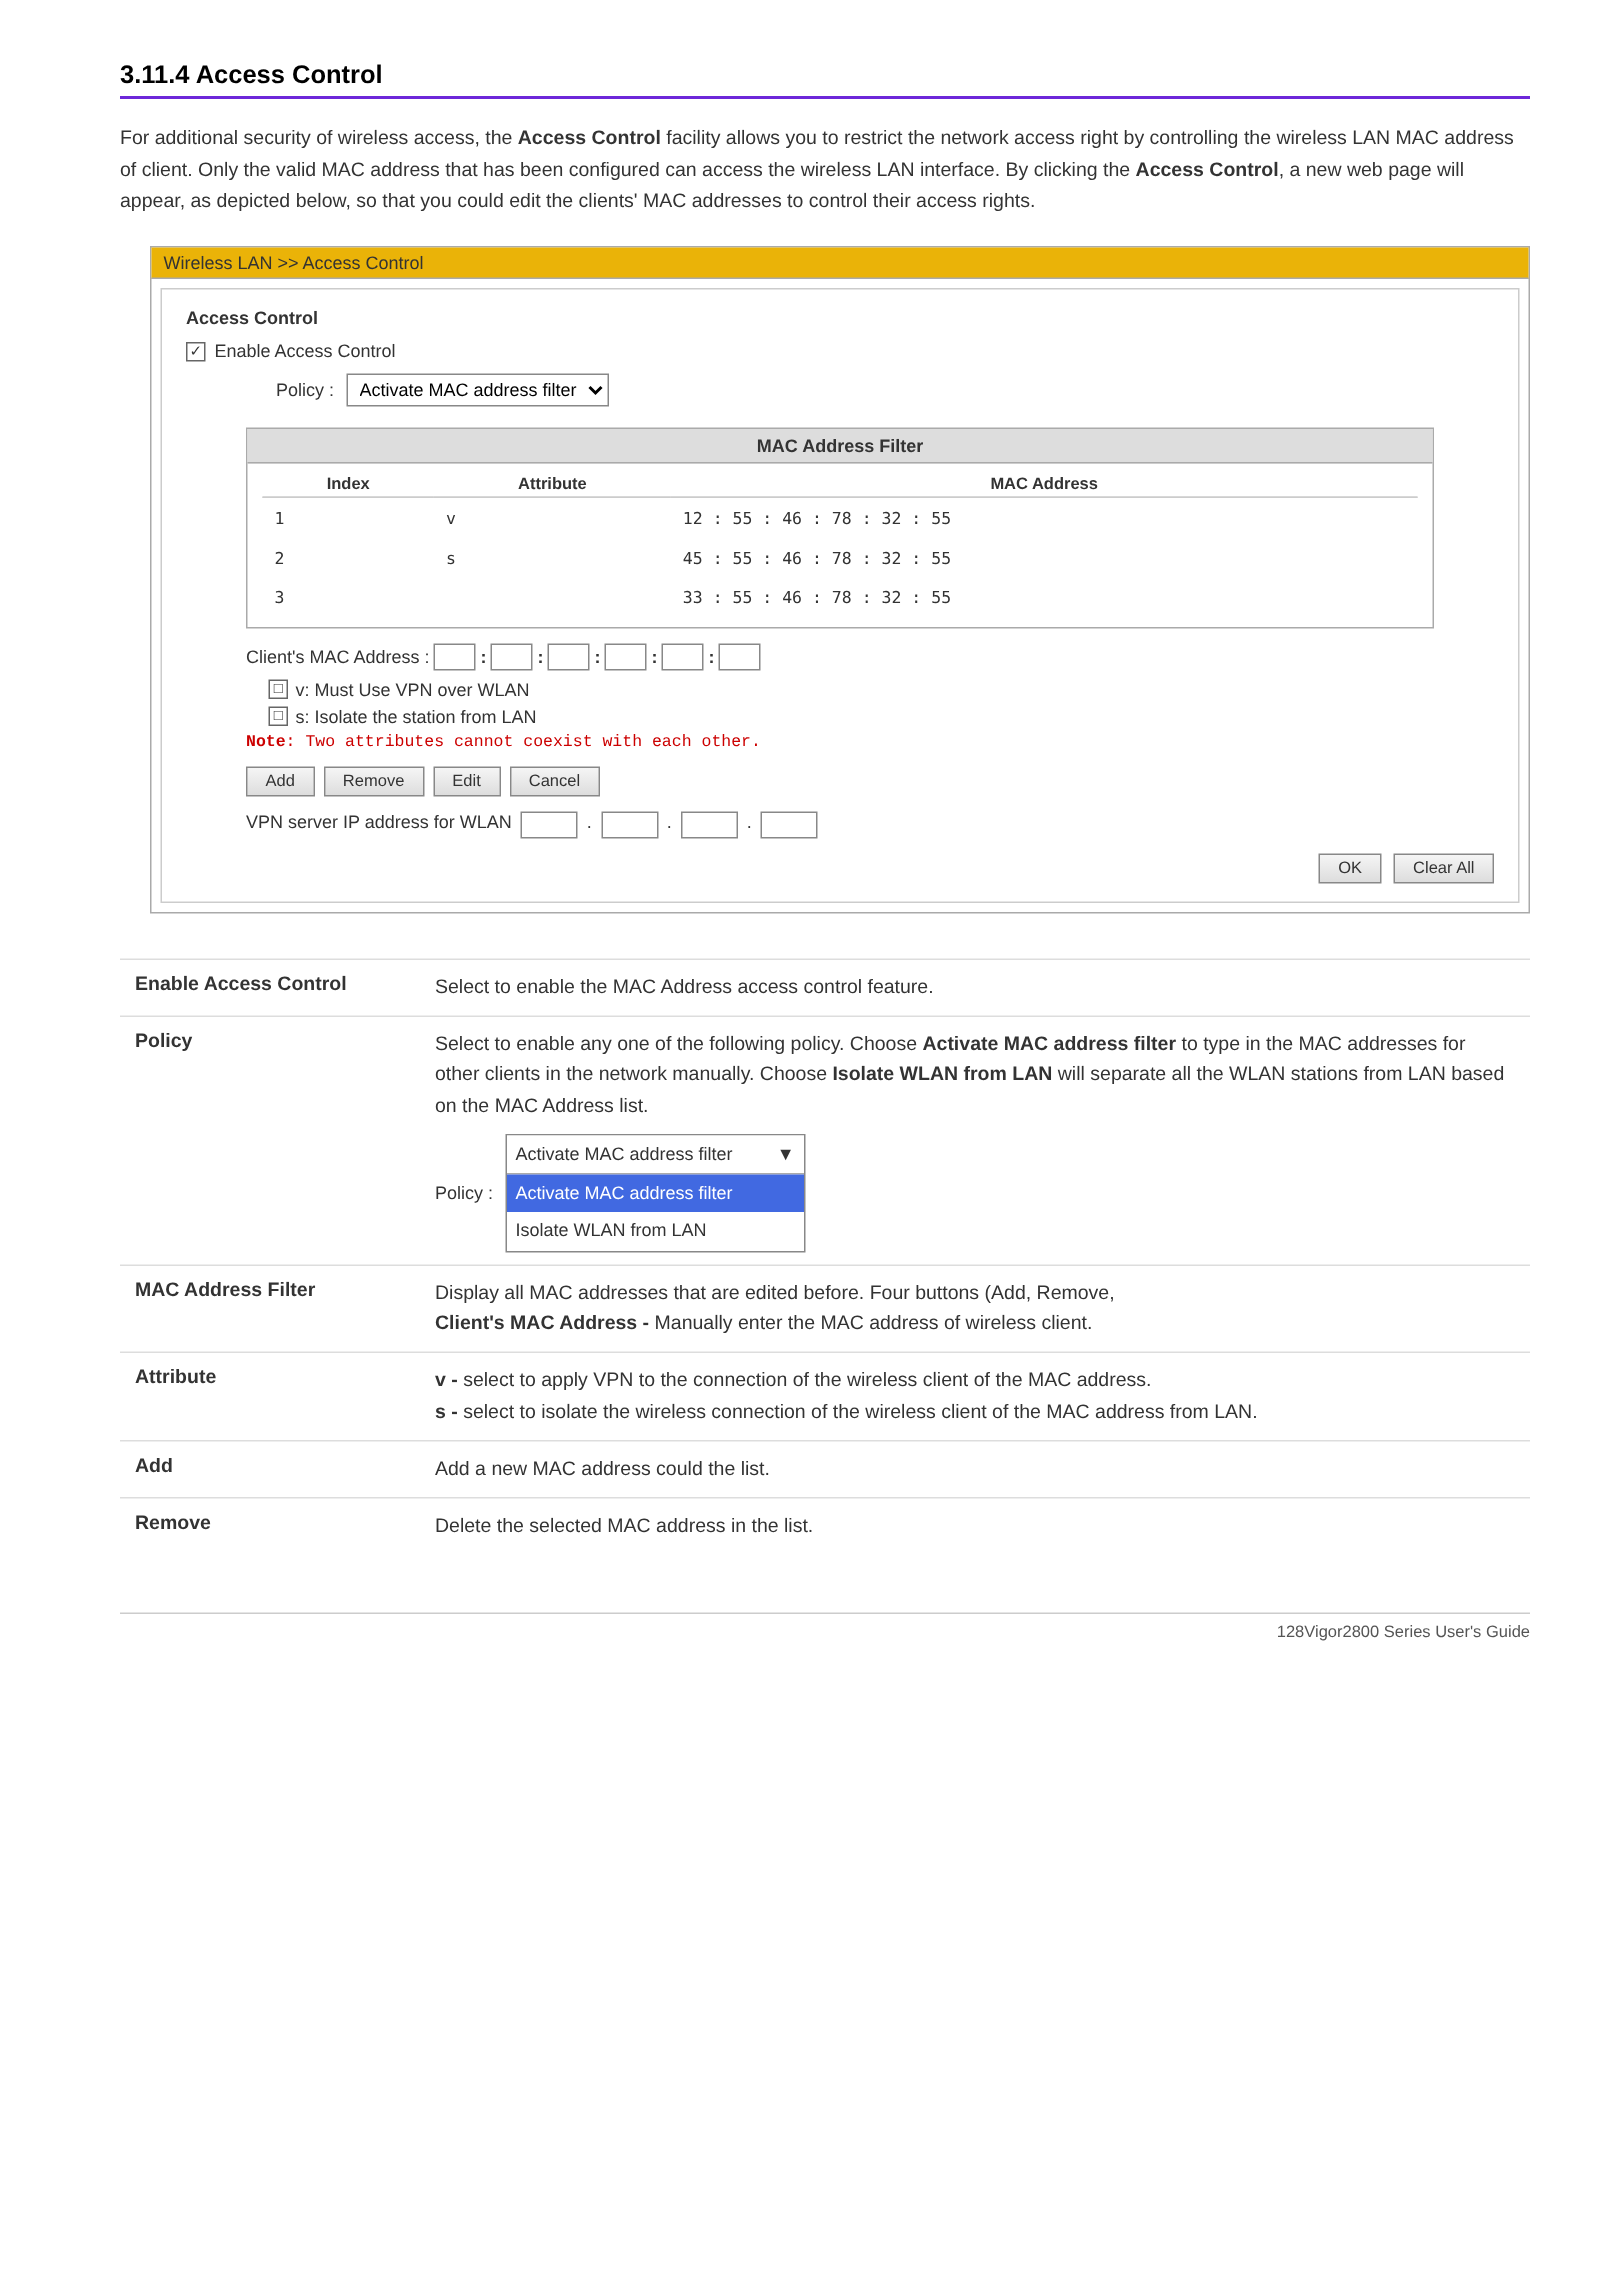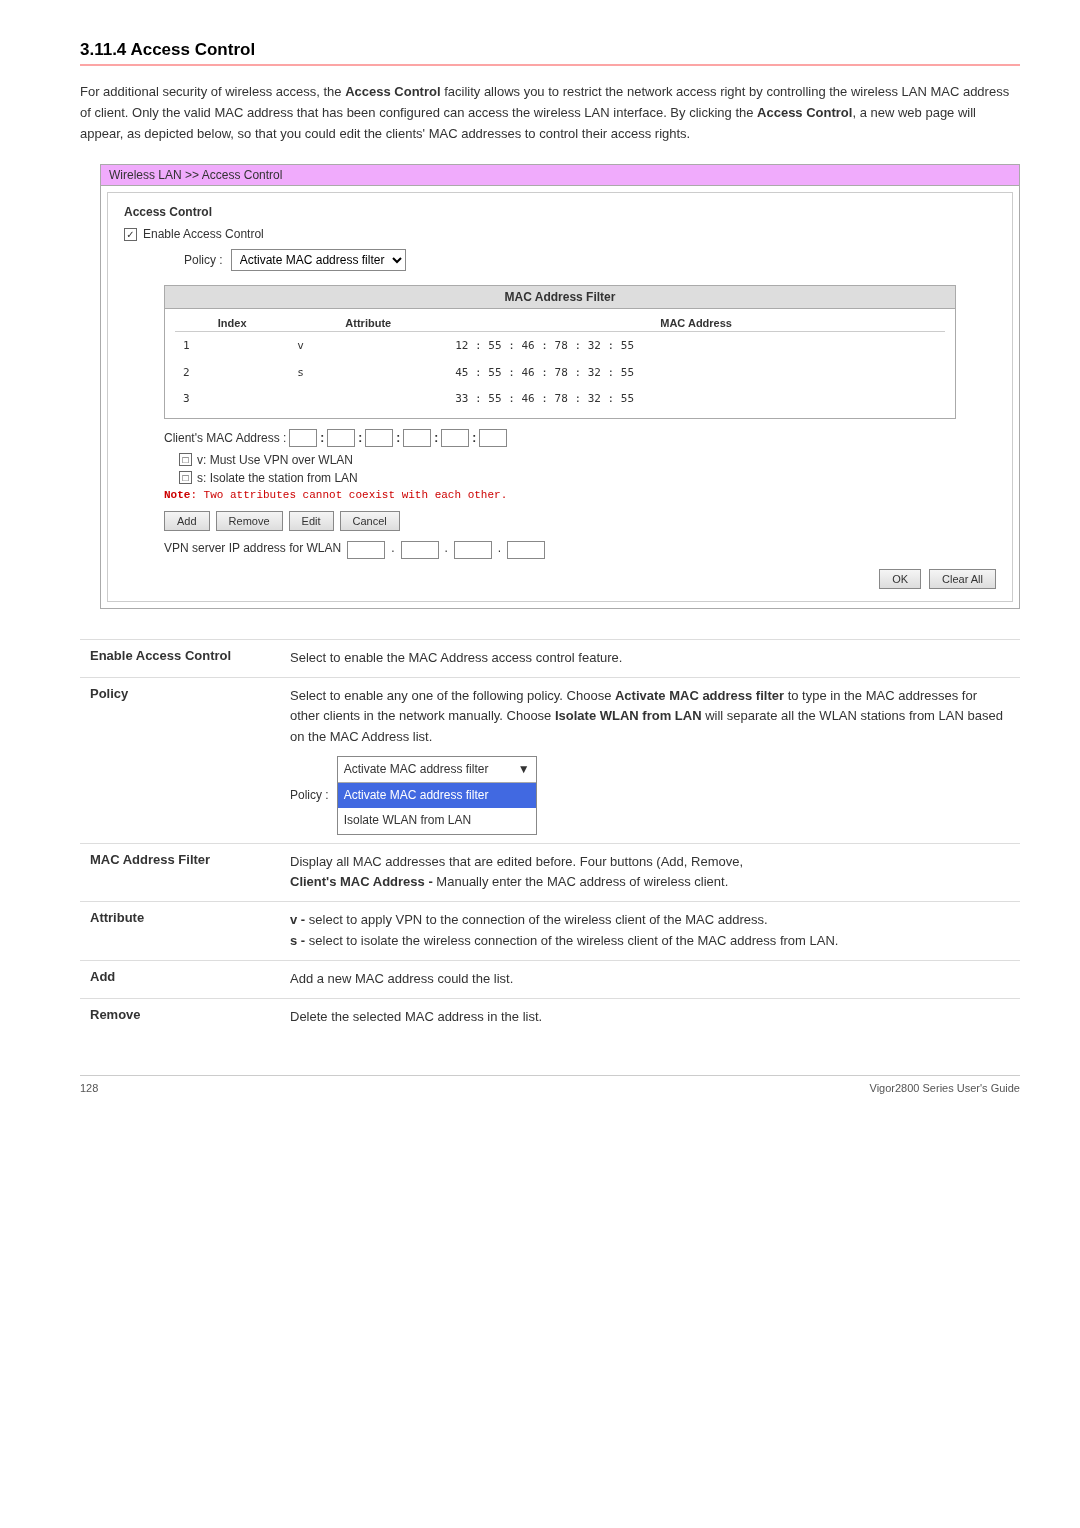--- a/index.html
+++ b/index.html
@@ -10,21 +10,21 @@
       background: #fff;
       width: 1080px;
       min-height: 1528px;
       padding: 40px 60px 40px 80px;
     }
 
     .section-title {
       font-size: 17px;
       font-weight: bold;
       color: #000;
-      border-bottom: 2px solid #fca5a5;
+      border-bottom: 2px solid #6d28d9;
       padding-bottom: 4px;
       margin-bottom: 16px;
     }
 
     .intro-text {
       font-size: 13px;
       line-height: 1.6;
       margin-bottom: 20px;
       color: #333;
     }
@@ -34,21 +34,21 @@
     }
 
     
     .panel-container {
       border: 1px solid #aaa;
       margin-left: 20px;
       margin-bottom: 30px;
     }
 
     .panel-header-bar {
-      background: #f0abfc;
+      background: #eab308;
       padding: 3px 8px;
       font-size: 12px;
       font-weight: normal;
       color: #333;
       border-bottom: 1px solid #aaa;
     }
 
     .panel-body {
       padding: 12px 16px;
       border: 1px solid #ccc;
@@ -271,21 +271,21 @@
       background: #fff;
     }
 
     .dropdown-option.selected {
       background: #4169e1;
       color: #fff;
     }
 
     .page-footer {
       display: flex;
-      justify-content: space-between;
+      justify-content: flex-end;
       margin-top: 40px;
       font-size: 11px;
       color: #555;
       border-top: 1px solid #ccc;
       padding-top: 6px;
     }
 
     .checkbox-icon {
       width: 13px;
       height: 13px;

